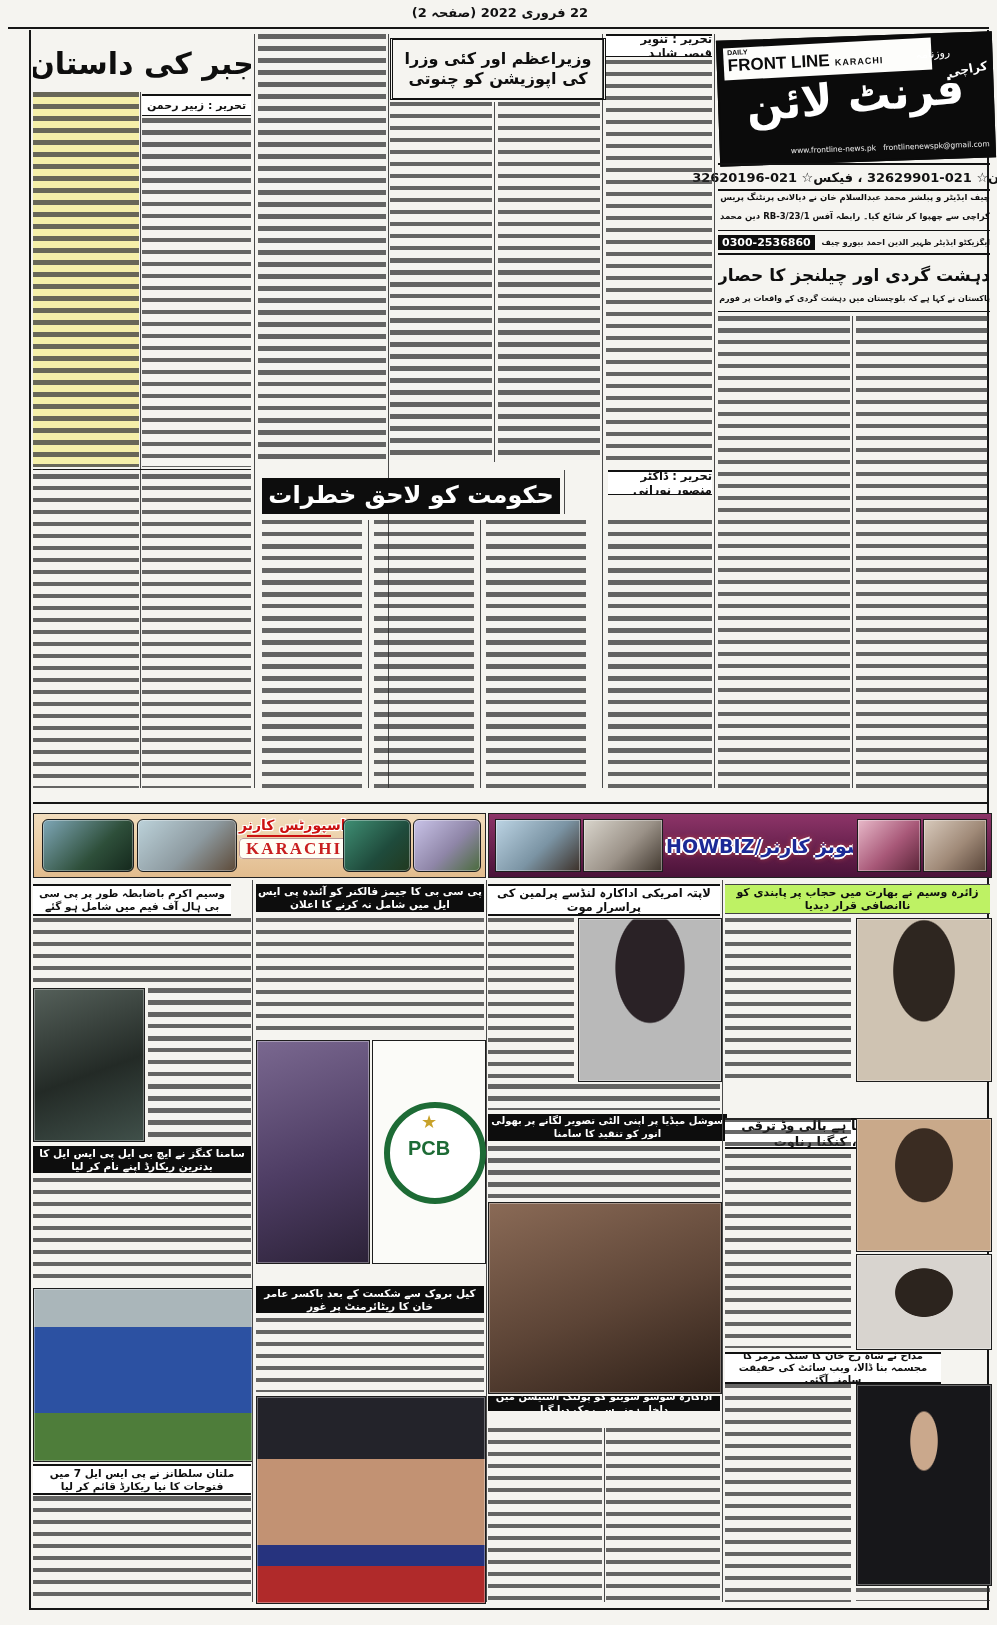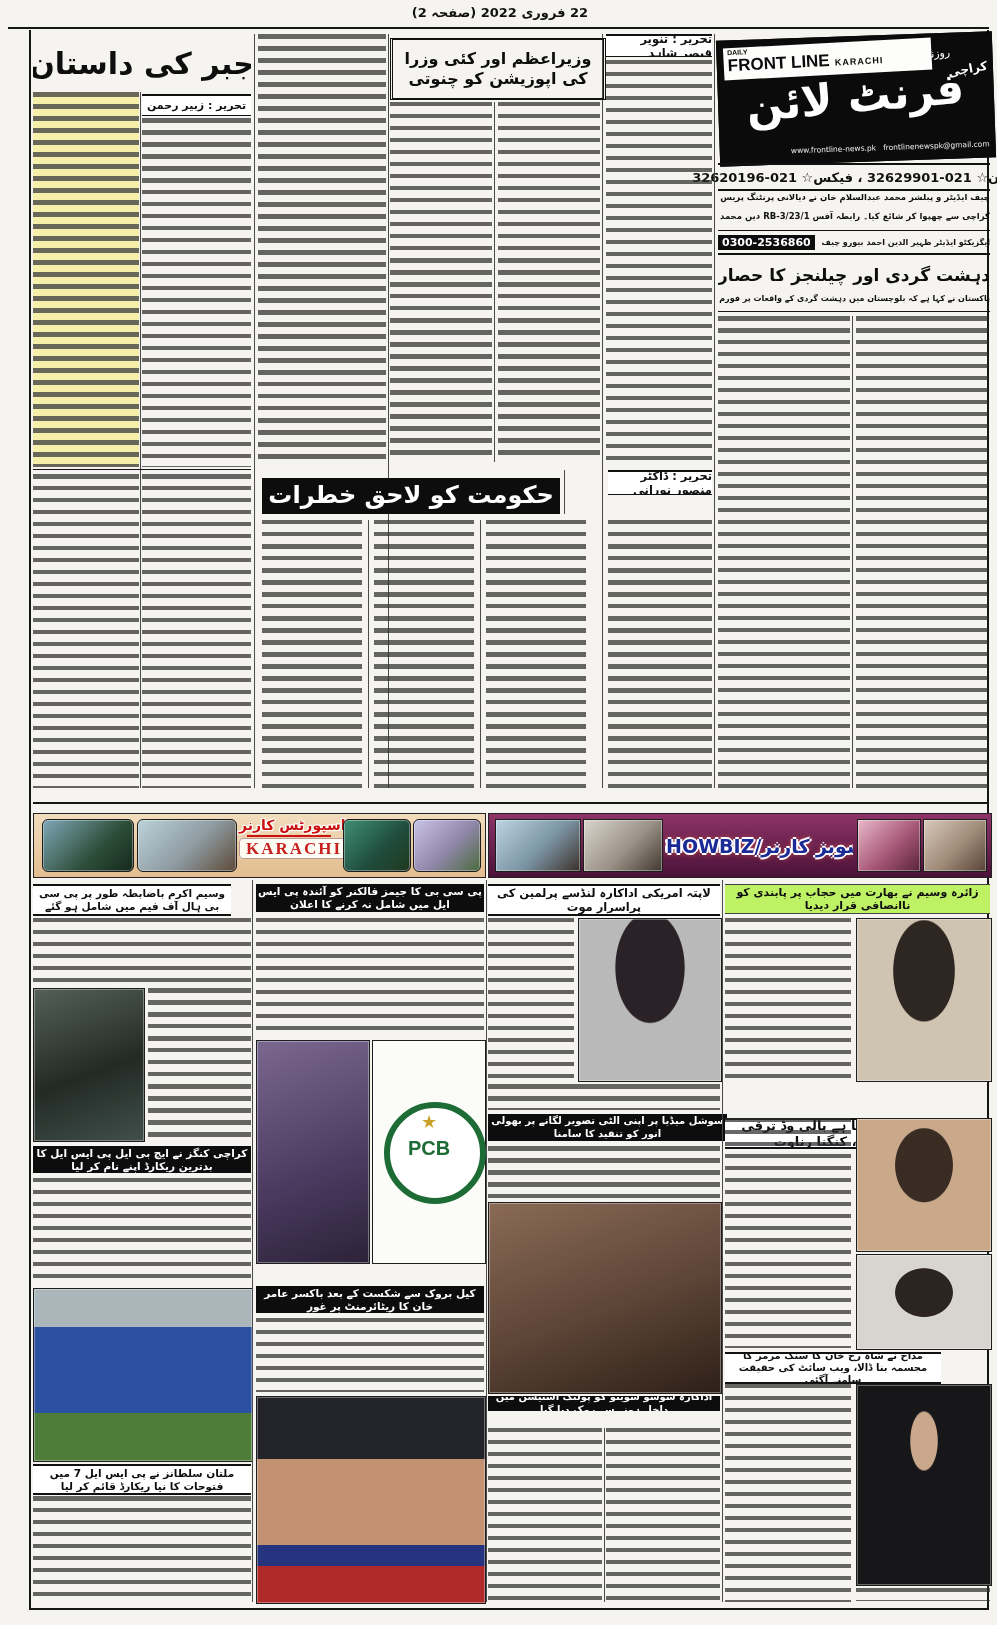--- a/index.html
+++ b/index.html
@@ -126,21 +126,21 @@
       <span class="showbiz-label" style="font-size:19px;">شوبز کارنر/SHOWBIZ</span>
     </div>
     <div class="ph" style="left:368px;top:5px;width:62px;height:51px;background:linear-gradient(135deg,#e8b9c9,#a85878 55%,#5a2438);"></div>
     <div class="ph" style="left:434px;top:5px;width:62px;height:51px;background:linear-gradient(135deg,#d8cabc,#a08a78 55%,#584438);"></div>
   </div>
 
   <div class="hl rule" style="left:33px;top:884px;width:198px;height:28px;font-size:10.5px;">وسیم اکرم باضابطہ طور پر پی سی بی ہال آف فیم میں شامل ہو گئے</div>
   <div class="tx" style="left:33px;top:918px;width:218px;height:66px;"></div>
   <div class="ph" style="left:33px;top:988px;width:110px;height:152px;background:linear-gradient(160deg,#55605a,#232a26 55%,#40504a);"></div>
   <div class="tx" style="left:148px;top:988px;width:103px;height:152px;"></div>
-  <div class="hl inv" style="left:33px;top:1146px;width:218px;height:27px;font-size:10.5px;">کراچی کنگز نے ایچ بی ایل پی ایس ایل کا بدترین ریکارڈ اپنے نام کر لیا</div>
+  <div class="hl inv" style="left:33px;top:1146px;width:218px;height:27px;font-size:10.5px;">سامنا کنگز نے ایچ بی ایل پی ایس ایل کا بدترین ریکارڈ اپنے نام کر لیا</div>
   <div class="tx" style="left:33px;top:1178px;width:218px;height:106px;"></div>
   <div class="ph" style="left:33px;top:1288px;width:218px;height:172px;background:linear-gradient(to bottom,#aab6ba 0 22%,#2c51a2 22% 72%,#4e7d3a 72%);"></div>
   <div class="hl rule" style="left:33px;top:1464px;width:218px;height:27px;font-size:10.5px;">ملتان سلطانز نے پی ایس ایل 7 میں فتوحات کا نیا ریکارڈ قائم کر لیا</div>
   <div class="tx" style="left:33px;top:1496px;width:218px;height:106px;"></div>
 
   <div class="hl inv" style="left:256px;top:884px;width:228px;height:28px;font-size:10.5px;">پی سی بی کا جیمز فالکنر کو آئندہ پی ایس ایل میں شامل نہ کرنے کا اعلان</div>
   <div class="tx" style="left:256px;top:918px;width:228px;height:118px;"></div>
   <div class="ph" style="left:256px;top:1040px;width:112px;height:222px;background:linear-gradient(160deg,#7a6890,#4e3d64 55%,#2c2238);"></div>
   <div class="ph" style="left:372px;top:1040px;width:112px;height:222px;background:#fbfbf8;">
     <div style="position:absolute;left:11px;top:61px;width:90px;height:90px;border:6px solid #1d6b35;border-radius:50%;background:#fff;"></div>

